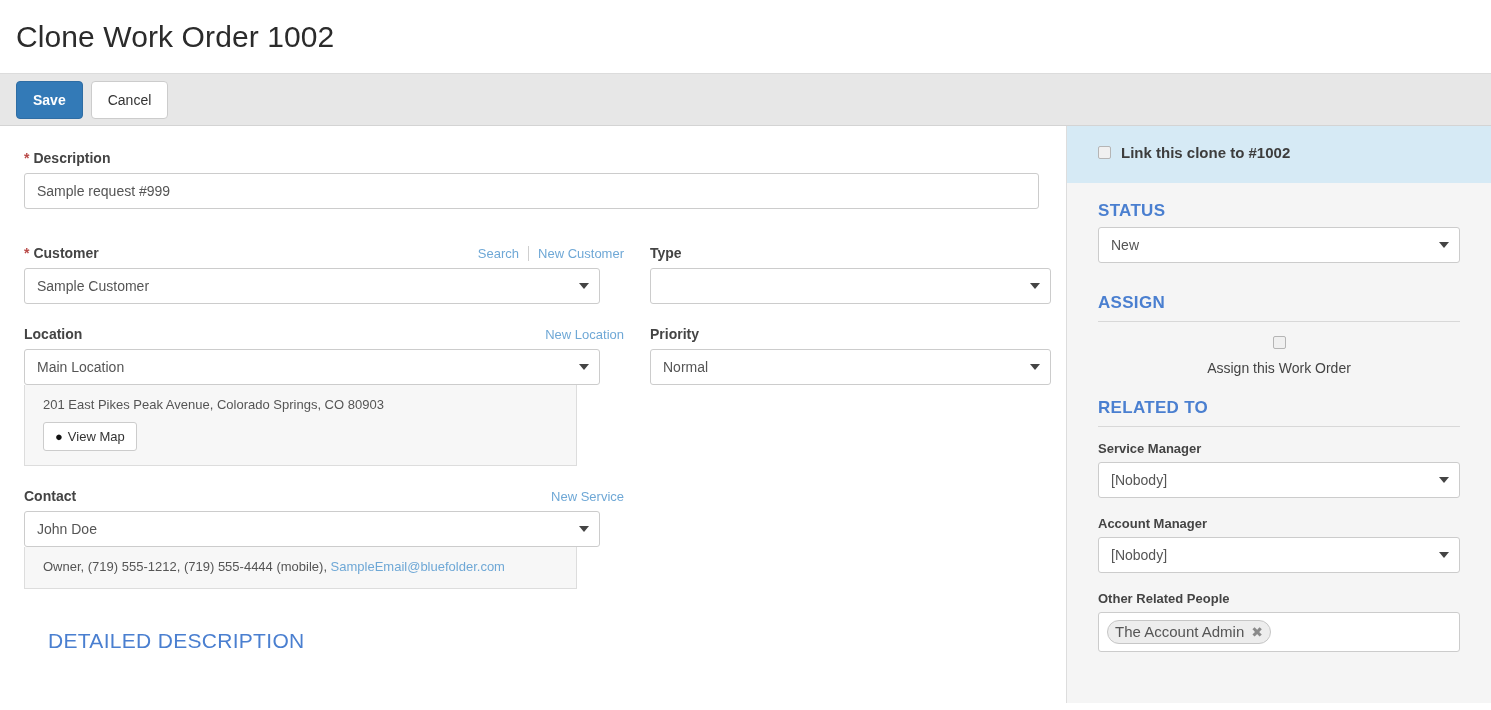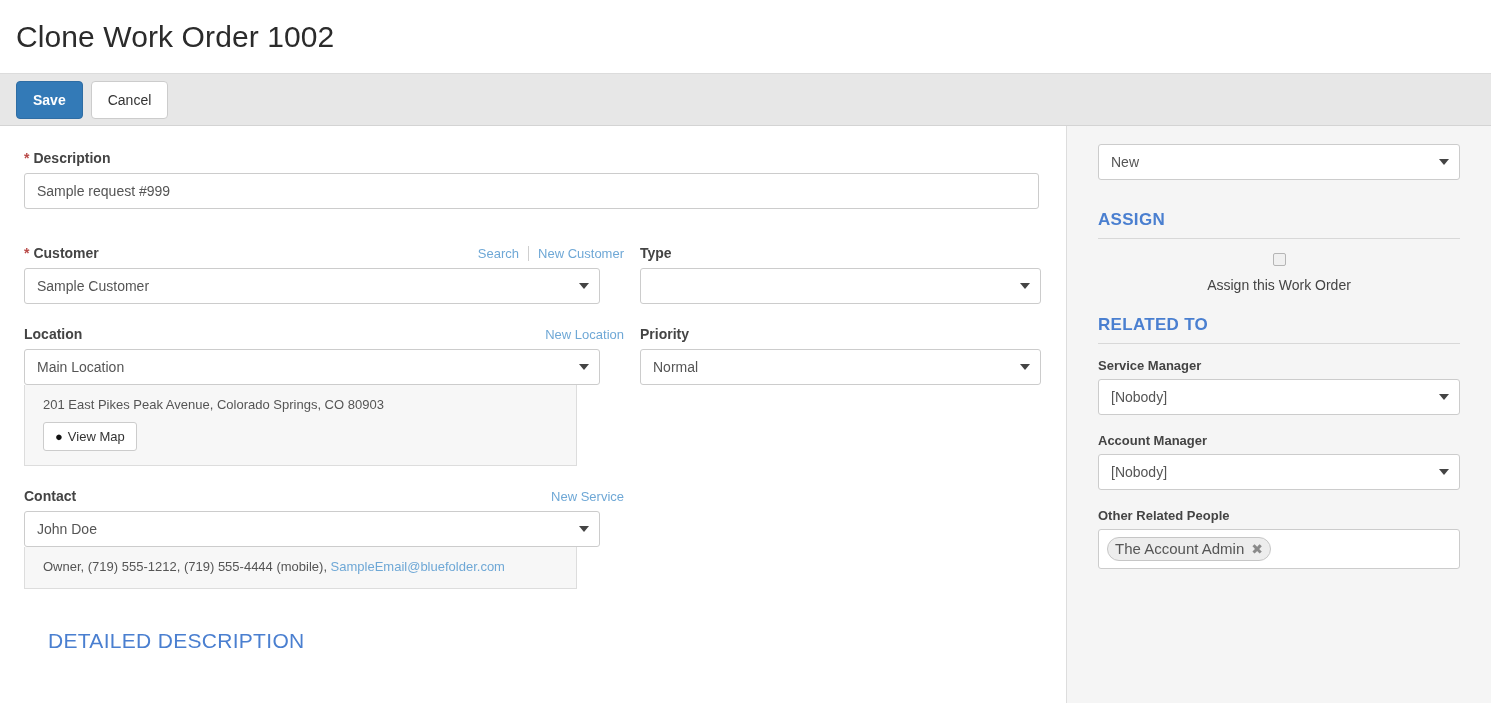--- a/index.html
+++ b/index.html
@@ -152,21 +152,21 @@
     border-radius: 3px;
     padding: 6px 11px;
     font-size: 13px;
     color: #333333;
     cursor: pointer;
   }
   .pin { font-size: 13px; color: #111; }
 
   .row2 { display: flex; }
   .col-left { width: 600px; }
-  .col-right { width: 415px; margin-left: 16px; }
+  .col-right { width: 415px; margin-left: 26px; }
 
   .section-title-blue {
     color: #4a7fd0;
     font-size: 21px;
     letter-spacing: 0.3px;
     font-weight: 400;
     margin-left: 24px;
   }
 
   
@@ -344,23 +344,28 @@
         <div class="select-box" style="width:401px">
           <span>Normal</span>
           <span class="caret"></span>
         </div>
       </div>
     </div>
   </div>
 
   <div class="side-col">
 
+    <div class="side-banner">
+      <input type="checkbox" class="cb" style="">
+      <span class="banner-label">Link this clone to #1002</span>
+    </div>
 
     <div class="side-inner">
 
+      <div class="side-heading">STATUS</div>
       <div class="select-box side-select">
         <span>New</span>
         <span class="caret"></span>
       </div>
 
       <div style="height:30px"></div>
 
       <div class="side-heading ruled">ASSIGN</div>
       <div class="check-row">
         <input type="checkbox" class="cb" style="">

